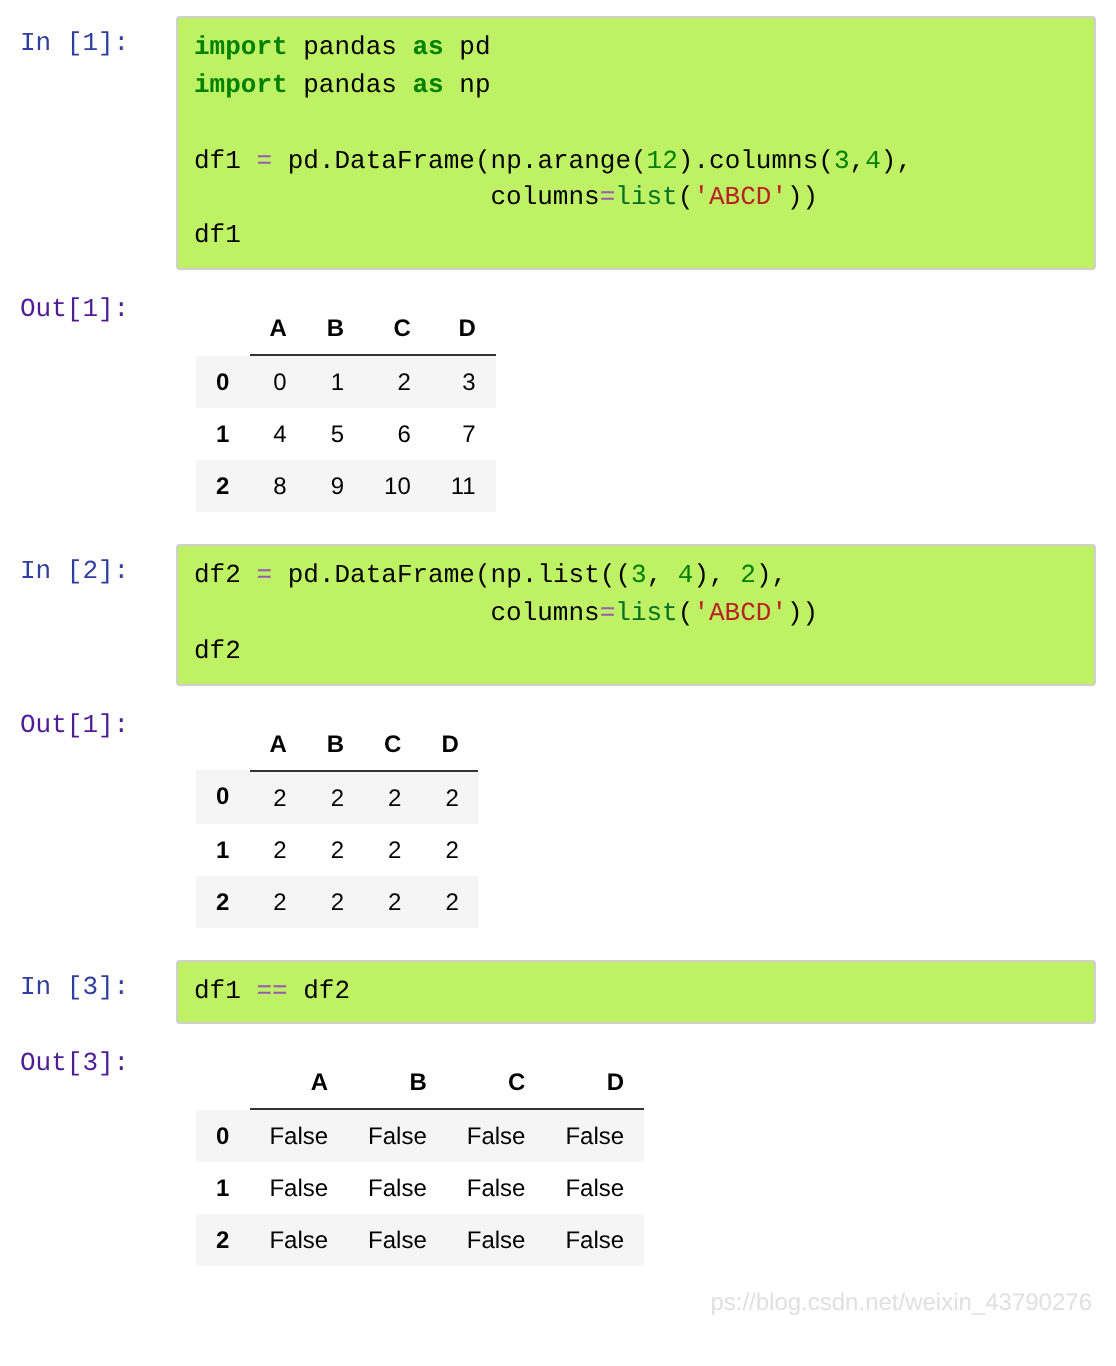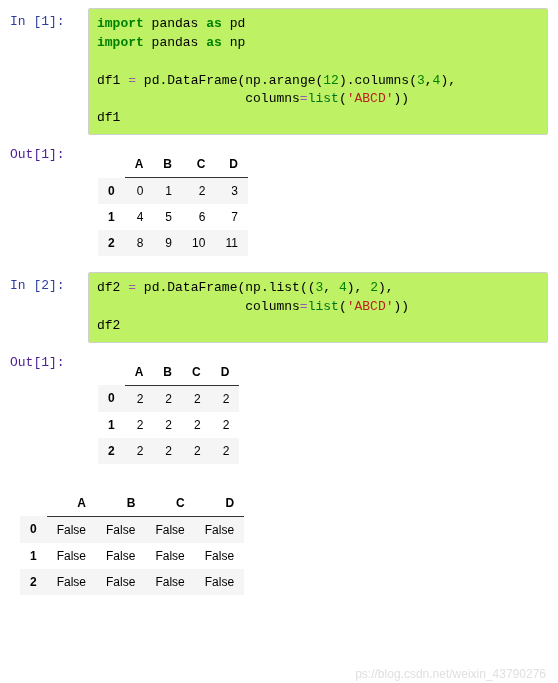--- a/index.html
+++ b/index.html
@@ -70,21 +70,21 @@
   table.df tbody th {
     font-weight: bold;
     text-align: right;
   }
   table.df tbody tr:nth-child(odd) {
     background: #f5f5f5;
   }
   .watermark {
     position: absolute;
     right: 12px;
-    bottom: 2px;
+    bottom: 25px;
     color: #e0e0e0;
     font-size: 12px;
     pointer-events: none;
   }
 </style>
 </head>
 <body>
 
 <div id="root">
     <div class="cell">
@@ -174,20 +174,25 @@
               <td>2</td>
               <td>2</td>
               <td>2</td>
               <td>2</td>
             </tr>
           </tbody>
         </table>
       </div>
     </div>
     <div class="cell">
+      <div class="prompt prompt-in">In  [3]:</div>
+      <div class="code-area"><span>df1 </span><span class="kw-purple">==</span><span> df2</span></div>
+    </div>
+    <div class="cell">
+      <div class="prompt prompt-out">Out[3]:</div>
       <div class="out-area">
         <table class="df">
           <thead>
             <tr>
               <th></th>
               <th>A</th>
               <th>B</th>
               <th>C</th>
               <th>D</th>
             </tr>

